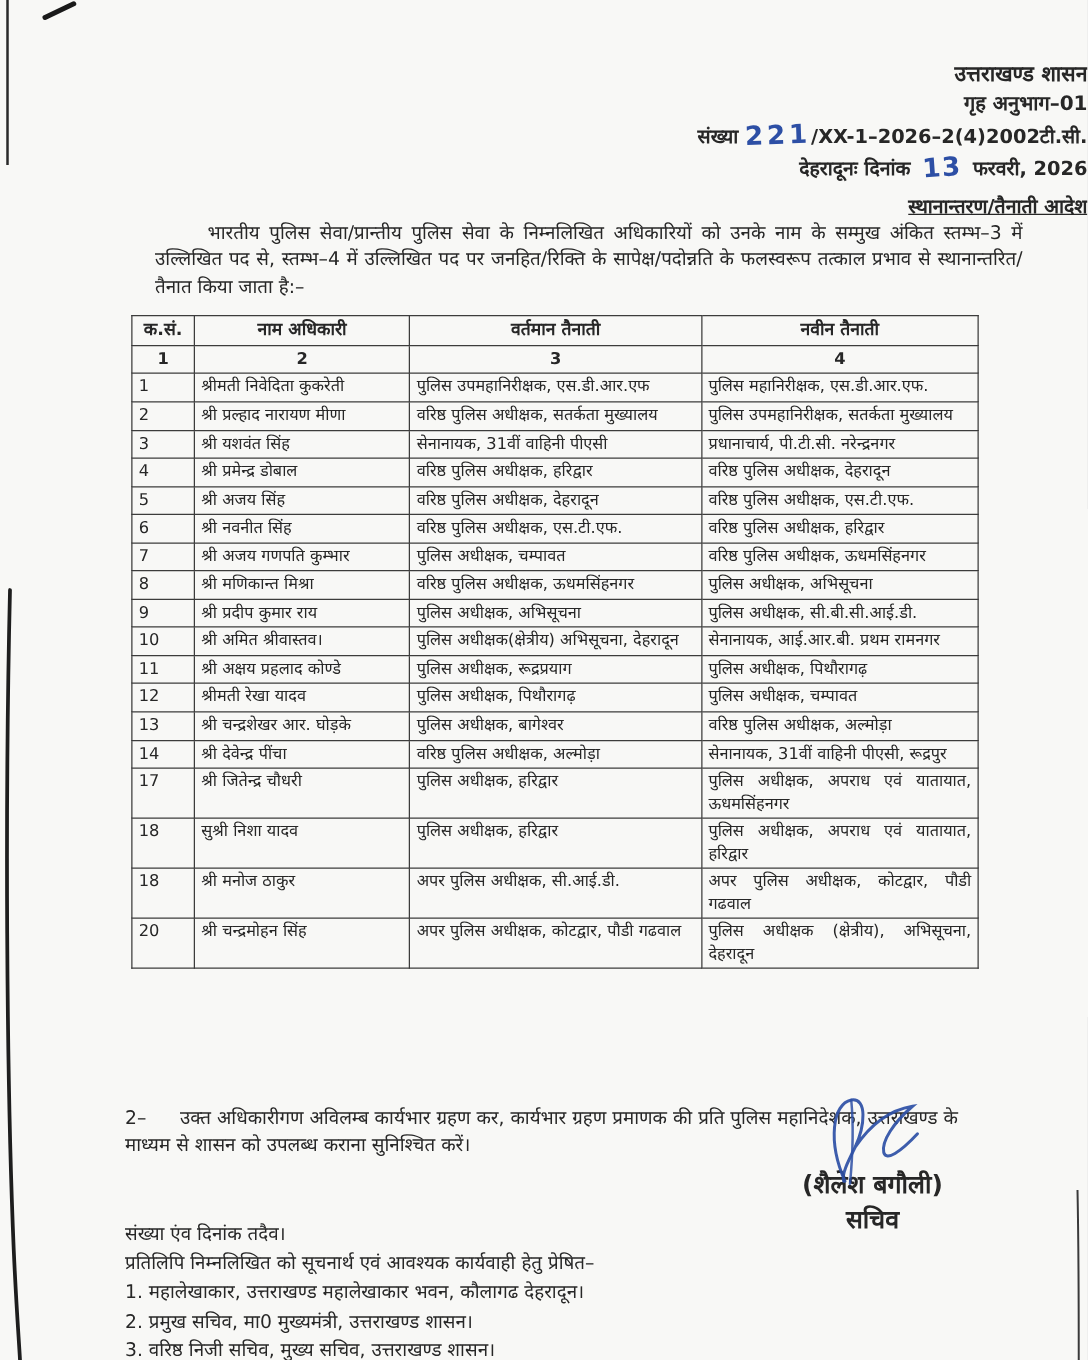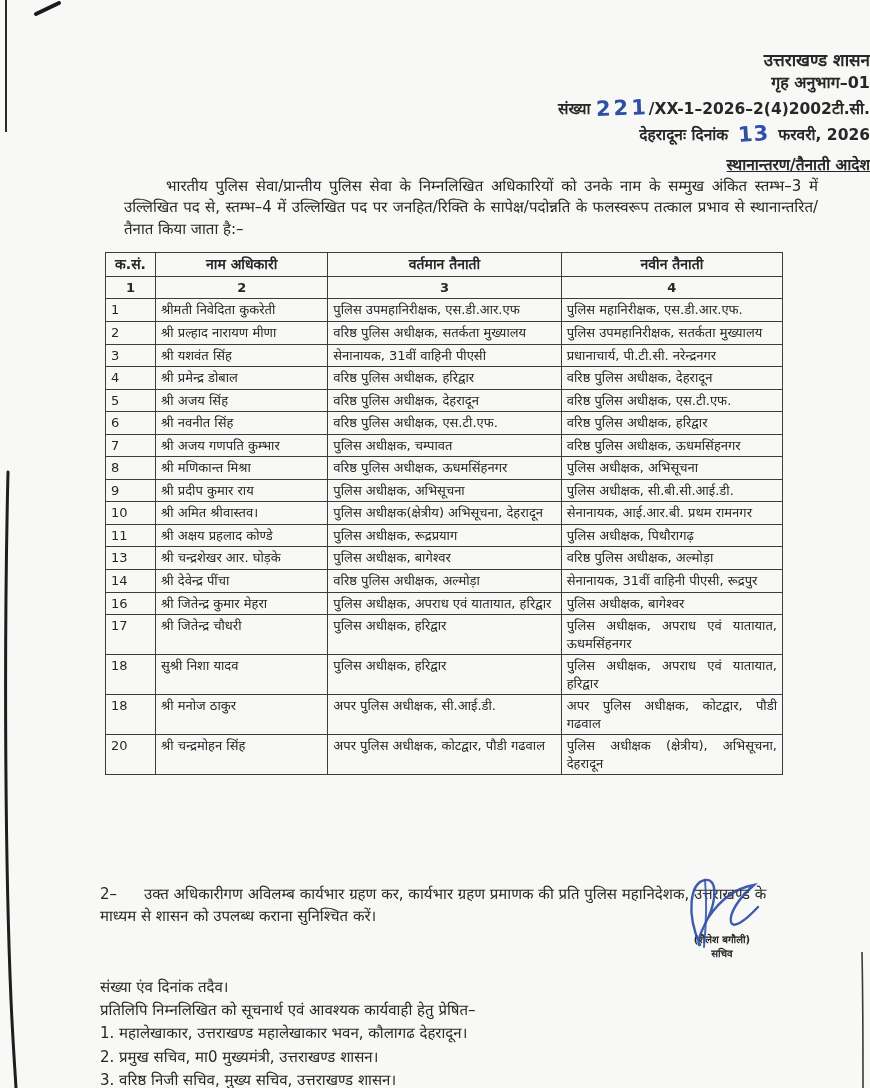--- a/index.html
+++ b/index.html
@@ -42,22 +42,22 @@
   .c-current{width:236px; text-align:justify;}
   .c-new{width:222px; text-align:justify;}
   tbody td{font-weight:500;}
   
   .para2{
     position:absolute; top:884px; left:100px; width:694px;
     font-size:15px; line-height:1.45; font-weight:500;
   }
   .para2 .num{display:inline-block; width:44px;}
   .signature{
-    position:absolute; top:933px; left:636px; width:172px; text-align:center;
-    font-size:10px; font-weight:600; line-height:1.4;
+    position:absolute; top:933px; left:612px; width:172px; text-align:center;
+    font-size:20px; font-weight:600; line-height:1.4;
   }
   .sig-scribble{position:absolute; left:34px; top:-62px; pointer-events:none;}
   
   .footer{position:absolute; top:976px; left:100px; width:660px; font-size:15px; line-height:1.5; font-weight:500;}
   .footer-item{margin-top:1px;}
   
   .artifacts{position:absolute; inset:0; pointer-events:none;}
 </style>
 </head>
 <body>
@@ -174,42 +174,42 @@
       <td class="c-new">सेनानायक, आई.आर.बी. प्रथम रामनगर</td>
     </tr>
 
     <tr>
       <td class="c-sn">11</td>
       <td class="c-name">श्री अक्षय प्रहलाद कोण्डे</td>
       <td class="c-current">पुलिस अधीक्षक, रूद्रप्रयाग</td>
       <td class="c-new">पुलिस अधीक्षक, पिथौरागढ़</td>
     </tr>
 
+    <tr>
+      <td class="c-sn">12</td>
+      <td class="c-name">श्रीमती रेखा यादव</td>
+      <td class="c-current">पुलिस अधीक्षक, पिथौरागढ़</td>
+      <td class="c-new">पुलिस अधीक्षक, चम्पावत</td>
+    </tr>
 
     <tr>
       <td class="c-sn">13</td>
       <td class="c-name">श्री चन्द्रशेखर आर. घोड़के</td>
       <td class="c-current">पुलिस अधीक्षक, बागेश्वर</td>
       <td class="c-new">वरिष्ठ पुलिस अधीक्षक, अल्मोड़ा</td>
     </tr>
 
     <tr>
       <td class="c-sn">14</td>
       <td class="c-name">श्री देवेन्द्र पींचा</td>
       <td class="c-current">वरिष्ठ पुलिस अधीक्षक, अल्मोड़ा</td>
       <td class="c-new">सेनानायक, 31वीं वाहिनी पीएसी, रूद्रपुर</td>
     </tr>
 
 
-    <tr>
-      <td class="c-sn">16</td>
-      <td class="c-name">श्री जितेन्द्र कुमार मेहरा</td>
-      <td class="c-current">पुलिस अधीक्षक, अपराध एवं यातायात, हरिद्वार</td>
-      <td class="c-new">पुलिस अधीक्षक, बागेश्वर</td>
-    </tr>
 
     <tr>
       <td class="c-sn">17</td>
       <td class="c-name">श्री जितेन्द्र चौधरी</td>
       <td class="c-current">पुलिस अधीक्षक, हरिद्वार</td>
       <td class="c-new">पुलिस अधीक्षक, अपराध एवं यातायात, ऊधमसिंहनगर</td>
     </tr>
 
     <tr>
       <td class="c-sn">18</td>

